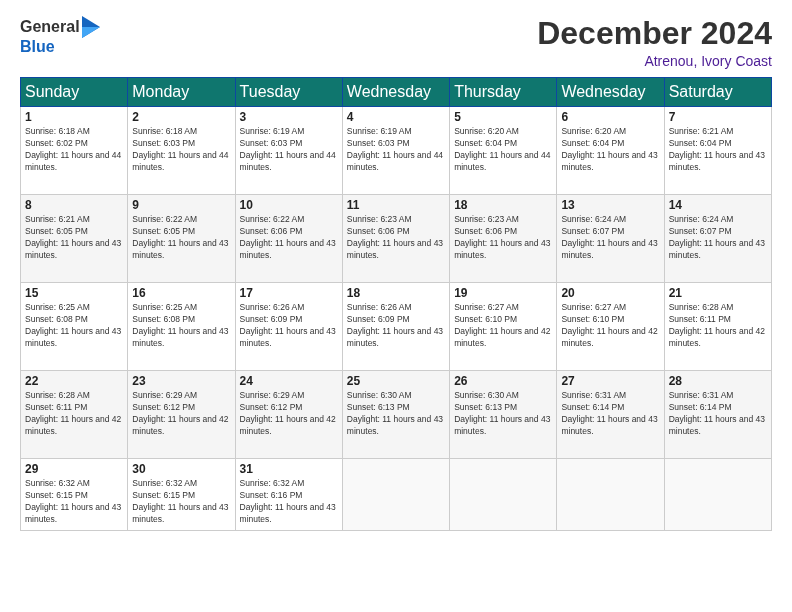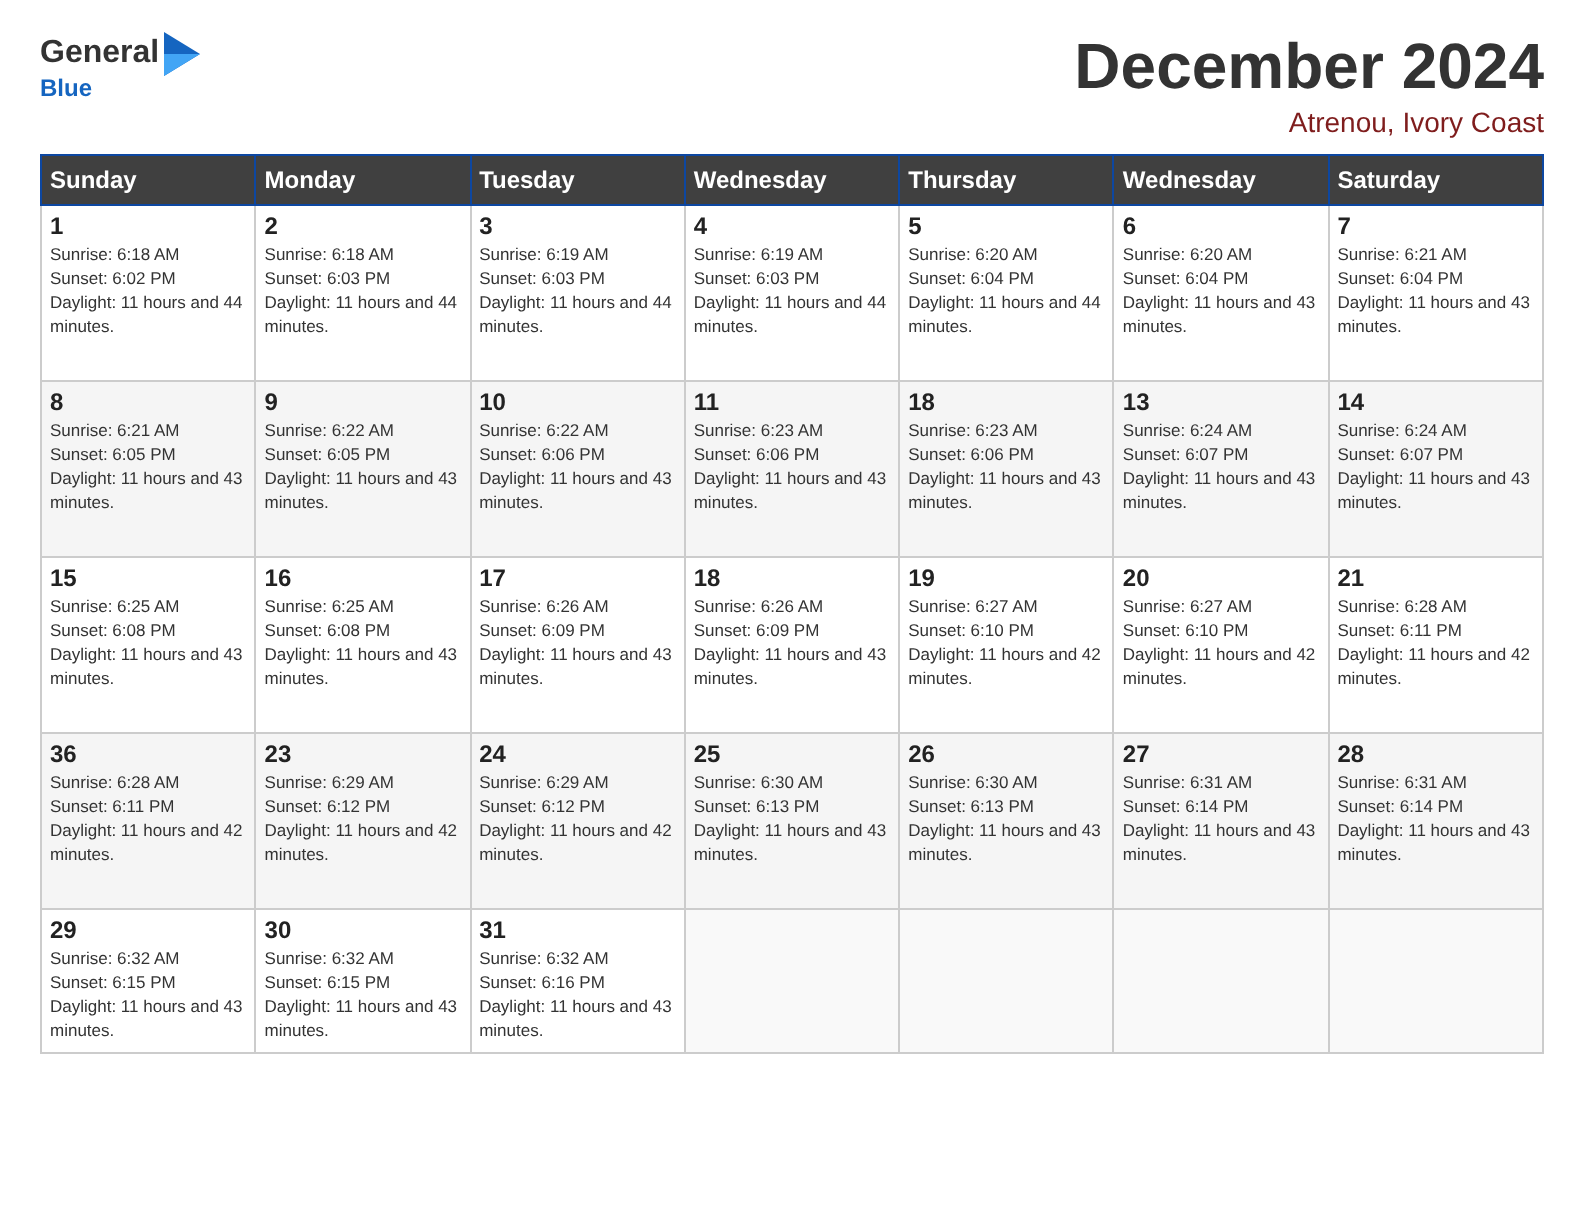--- a/index.html
+++ b/index.html
@@ -33,34 +33,34 @@
     }
     .month-title {
       font-size: 32px;
       font-weight: bold;
       color: #333;
       line-height: 1.1;
       text-align: center;
     }
     .location {
       font-size: 14px;
-      color: #7f1d1d;
+      color: #4c1d95;
       margin-top: 2px;
     }
     .calendar {
       flex: 1;
       border-collapse: collapse;
       width: 100%;
       table-layout: fixed;
     }
     .calendar th {
-      background-color: #404040;
+      background-color: #0f766e;
       color: #fff;
-      font-size: 12px;
-      font-weight: bold;
+      font-size: 16px;
+      font-weight: normal;
       padding: 5px 4px;
       text-align: left;
       border: 1px solid #0d47a1;
     }
     .calendar td {
       border: 1px solid #ccc;
       vertical-align: top;
       padding: 3px 4px;
       font-size: 9px;
       color: #333;
@@ -96,21 +96,21 @@
   <div class="header">
     <div class="logo">
   <div style="display:flex;flex-direction:column;line-height:1.1">
     <div style="display:flex;align-items:center;gap:2px">
       <span style="font-size:16px;font-weight:bold;color:#333;">General</span>
       <svg width="18" height="22" viewBox="0 0 18 22">
         <polygon points="0,0 18,11 0,22" fill="#1565c0"></polygon>
         <polygon points="0,11 18,11 0,22" fill="#42a5f5"></polygon>
       </svg>
     </div>
-    <span style="font-size:12px;font-weight:bold;color:#1565c0;">Blue</span>
+    <span style="font-size:16px;font-weight:bold;color:#1565c0;">Blue</span>
   </div>
 </div>
     <div class="title-section">
       <div class="month-title">December 2024</div>
       <div class="location">Atrenou, Ivory Coast</div>
     </div>
   </div>
 
   <table class="calendar">
     <thead>
@@ -252,21 +252,21 @@
           </td>
           <td>
             <span class="day-num">21</span>
             <div class="day-info" style="white-space: pre-line;">Sunrise: 6:28 AM
 Sunset: 6:11 PM
 Daylight: 11 hours and 42 minutes.</div>
           </td>
         </tr>
         <tr>
           <td>
-            <span class="day-num">36</span>
+            <span class="day-num">22</span>
             <div class="day-info" style="white-space: pre-line;">Sunrise: 6:28 AM
 Sunset: 6:11 PM
 Daylight: 11 hours and 42 minutes.</div>
           </td>
           <td>
             <span class="day-num">23</span>
             <div class="day-info" style="white-space: pre-line;">Sunrise: 6:29 AM
 Sunset: 6:12 PM
 Daylight: 11 hours and 42 minutes.</div>
           </td>

